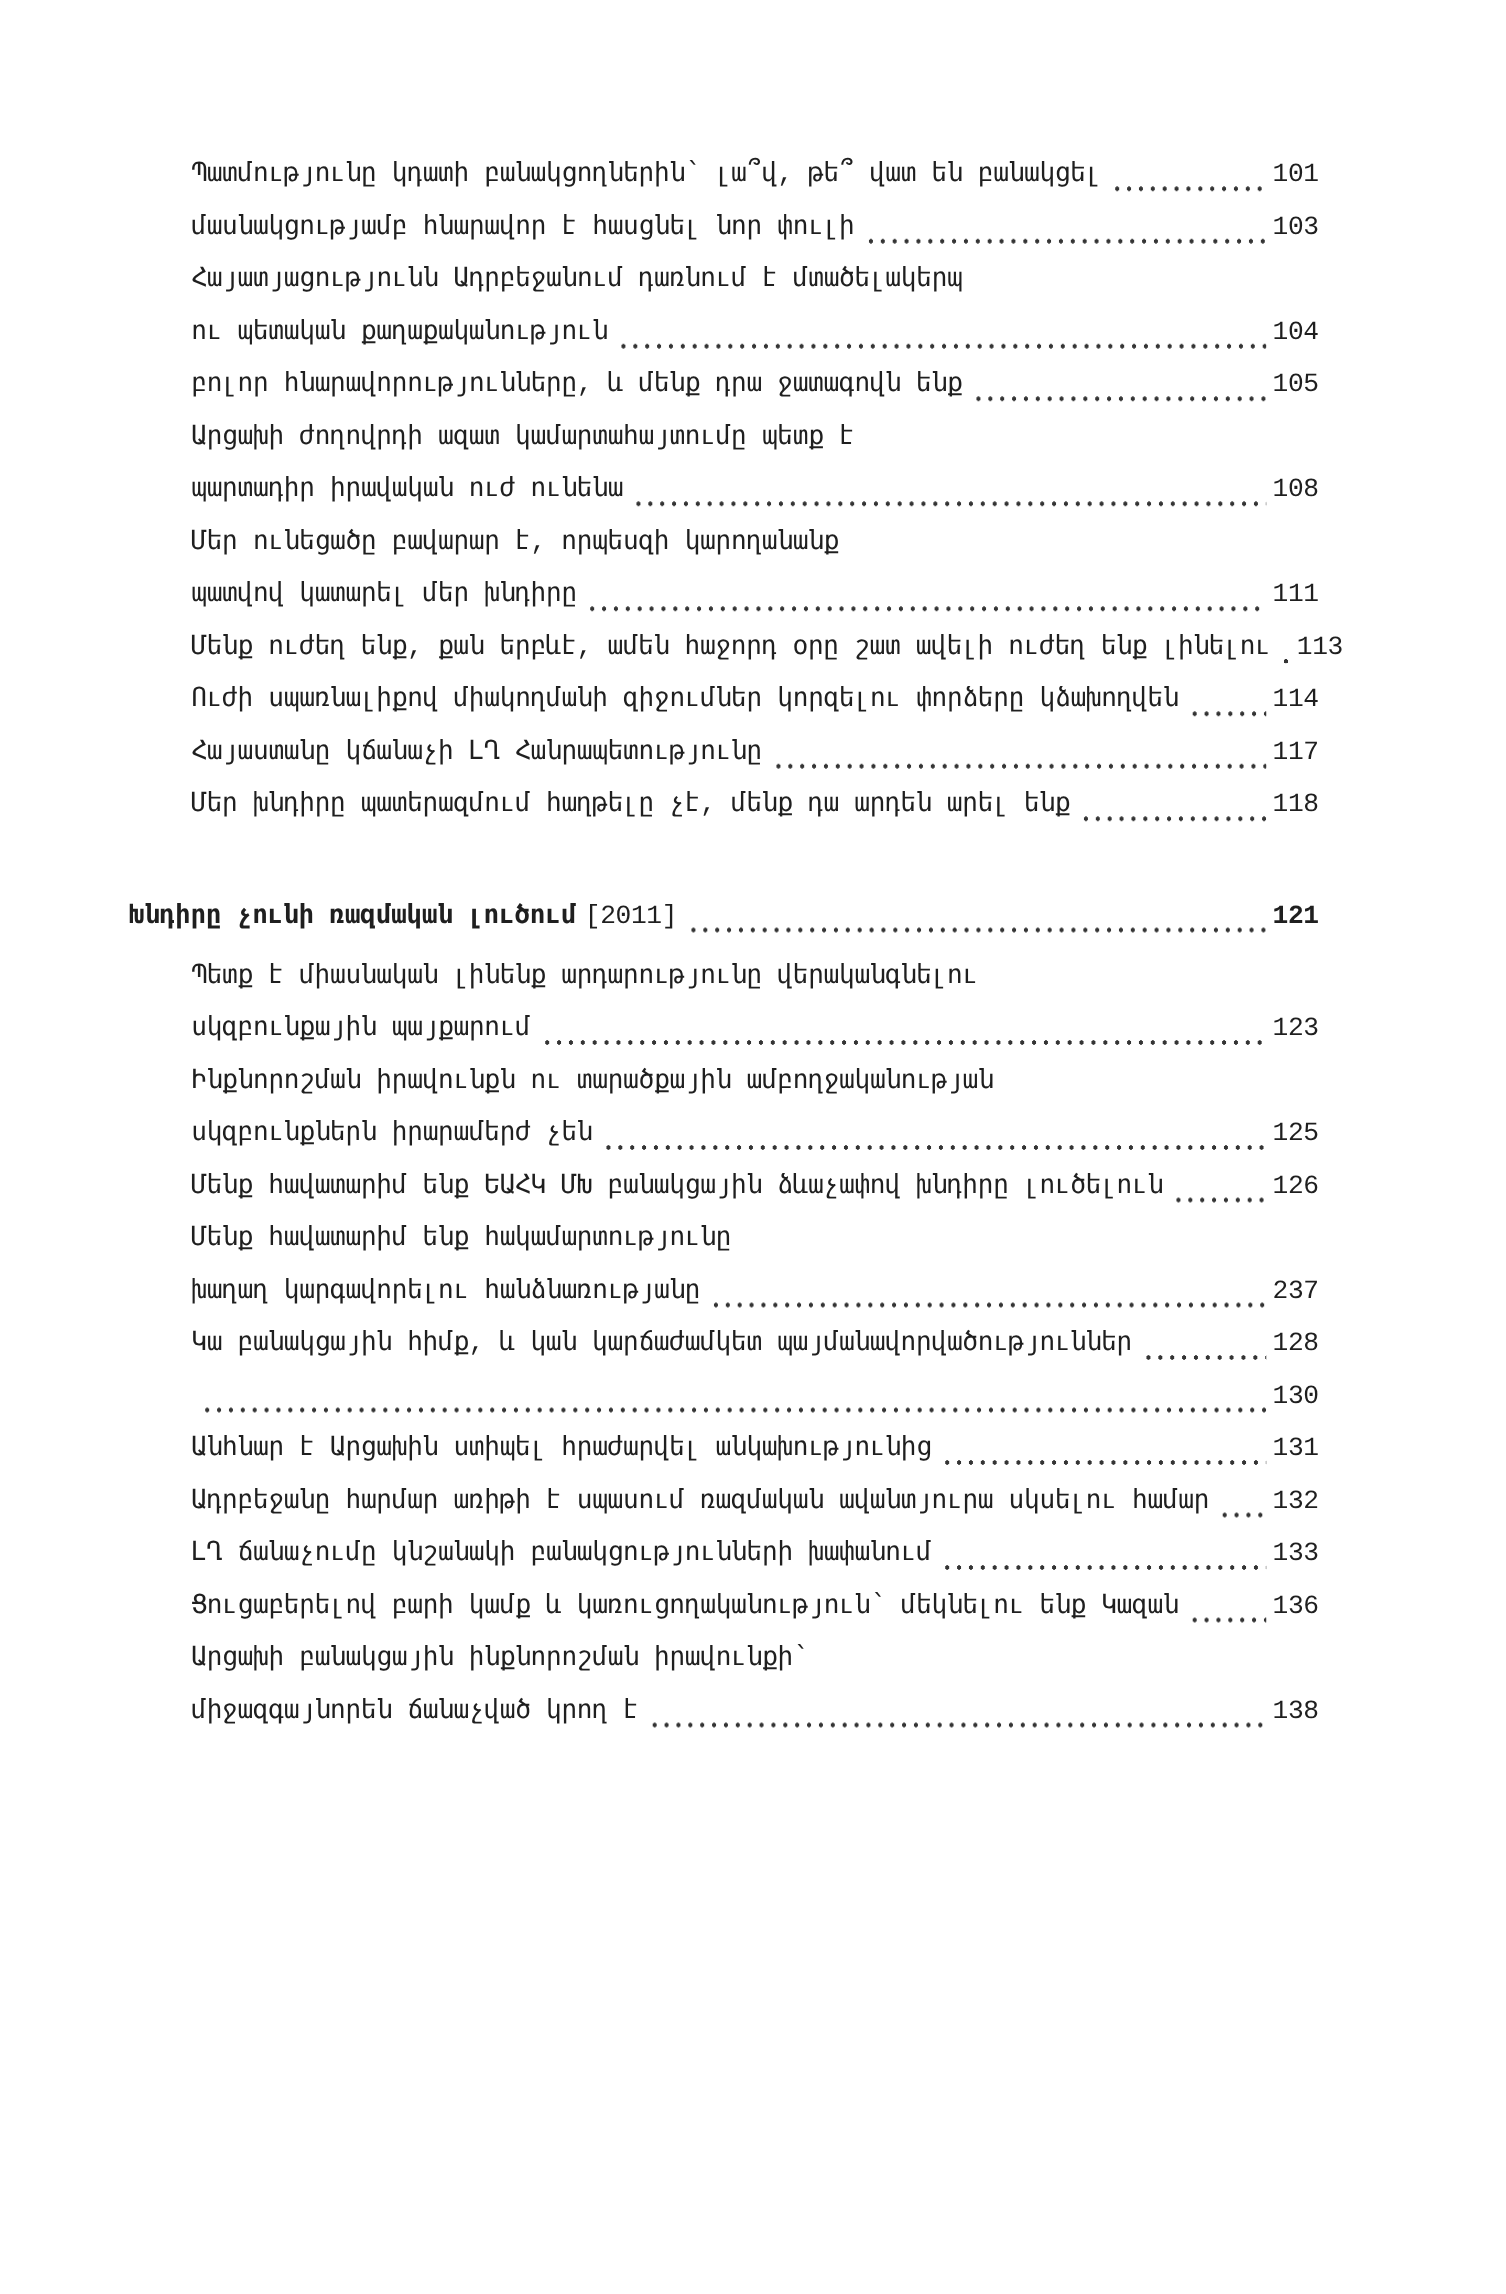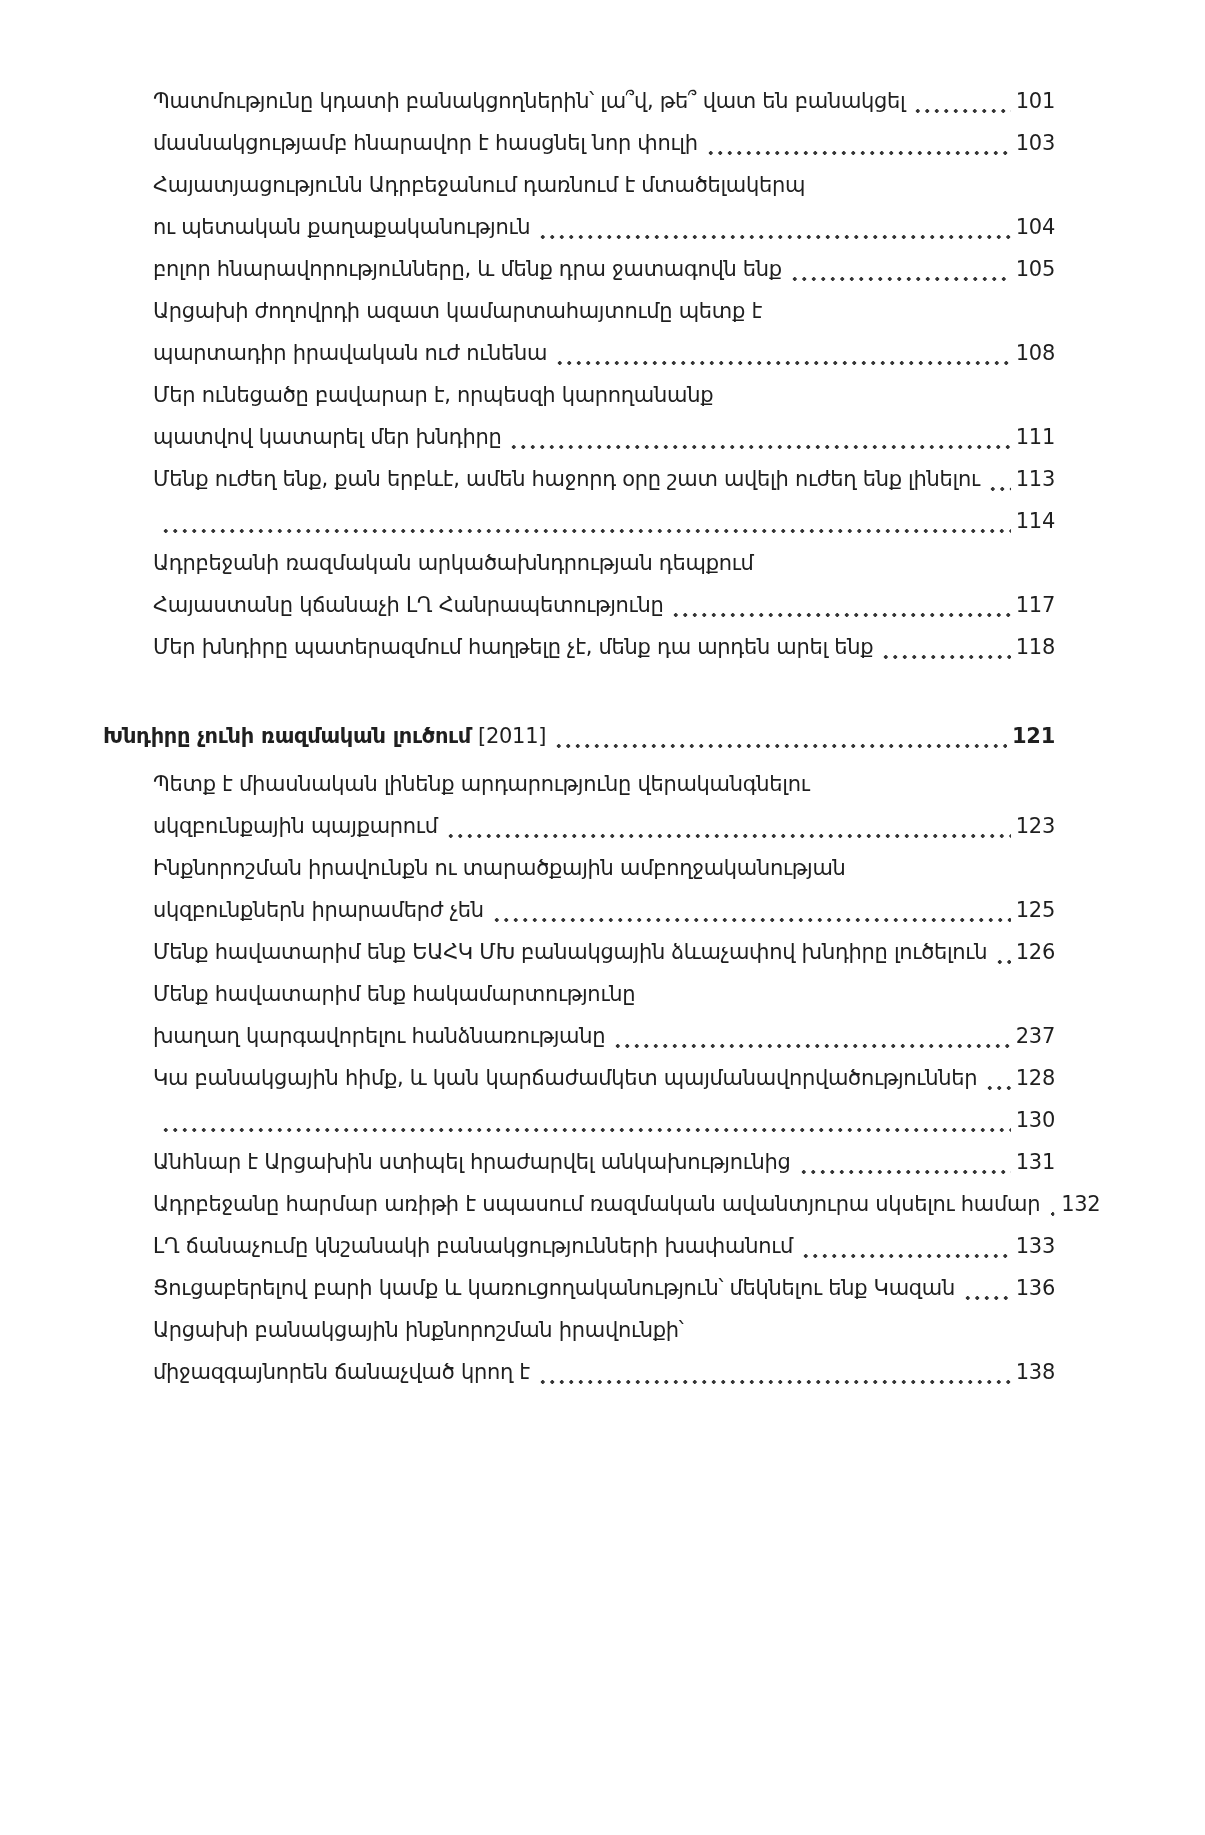--- a/index.html
+++ b/index.html
@@ -11,21 +11,22 @@
     width: 1205px;
     height: 1835px;
     font-family: "DejaVu Sans", sans-serif;
     color: #1f1f1f;
     overflow: hidden;
   }
   .page {
     box-sizing: border-box;
     width: 1205px;
     height: 1835px;
-    padding: 80px 150px 0 103px;
+    padding: 120px 150px 0 103px;
+    font-family: Liberation Mono, monospace;
   }
   .toc-line {
     display: flex;
     align-items: baseline;
     height: 42px;
     line-height: 42px;
     font-size: 21px;
     letter-spacing: -0.3px;
     white-space: nowrap;
   }
@@ -104,25 +105,23 @@
           <span class="line-text">պատվով կատարել մեր խնդիրը</span>
           <span class="leader"></span>
           <span class="page-num">111</span>
         </div>
         <div class="toc-line entry-line">
           <span class="line-text">Մենք ուժեղ ենք, քան երբևէ, ամեն հաջորդ օրը շատ ավելի ուժեղ ենք լինելու</span>
           <span class="leader"></span>
           <span class="page-num">113</span>
         </div>
         <div class="toc-line entry-line">
+          <span class="line-text">Ուժի սպառնալիքով միակողմանի զիջումներ կորզելու փորձերը կձախողվեն</span>
           <span class="leader"></span>
           <span class="page-num">114</span>
-        </div>
-        <div class="toc-line entry-line">
-          <span class="line-text">Ադրբեջանի ռազմական արկածախնդրության դեպքում</span>
         </div>
         <div class="toc-line entry-line">
           <span class="line-text">Հայաստանը կճանաչի ԼՂ Հանրապետությունը</span>
           <span class="leader"></span>
           <span class="page-num">117</span>
         </div>
         <div class="toc-line entry-line">
           <span class="line-text">Մեր խնդիրը պատերազմում հաղթելը չէ, մենք դա արդեն արել ենք</span>
           <span class="leader"></span>
           <span class="page-num">118</span>

